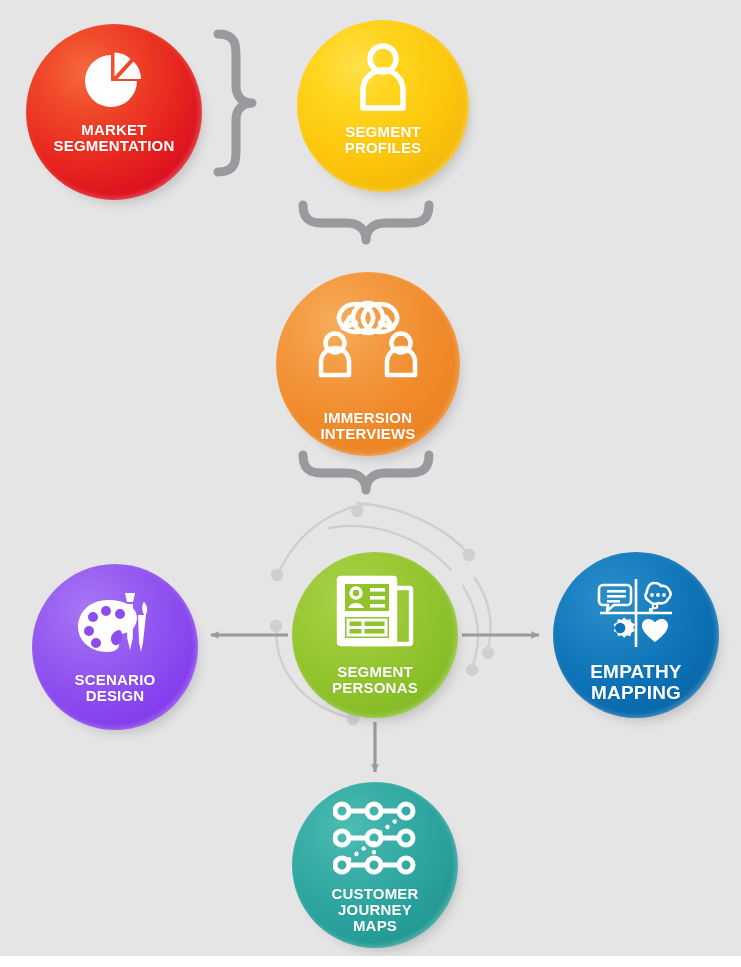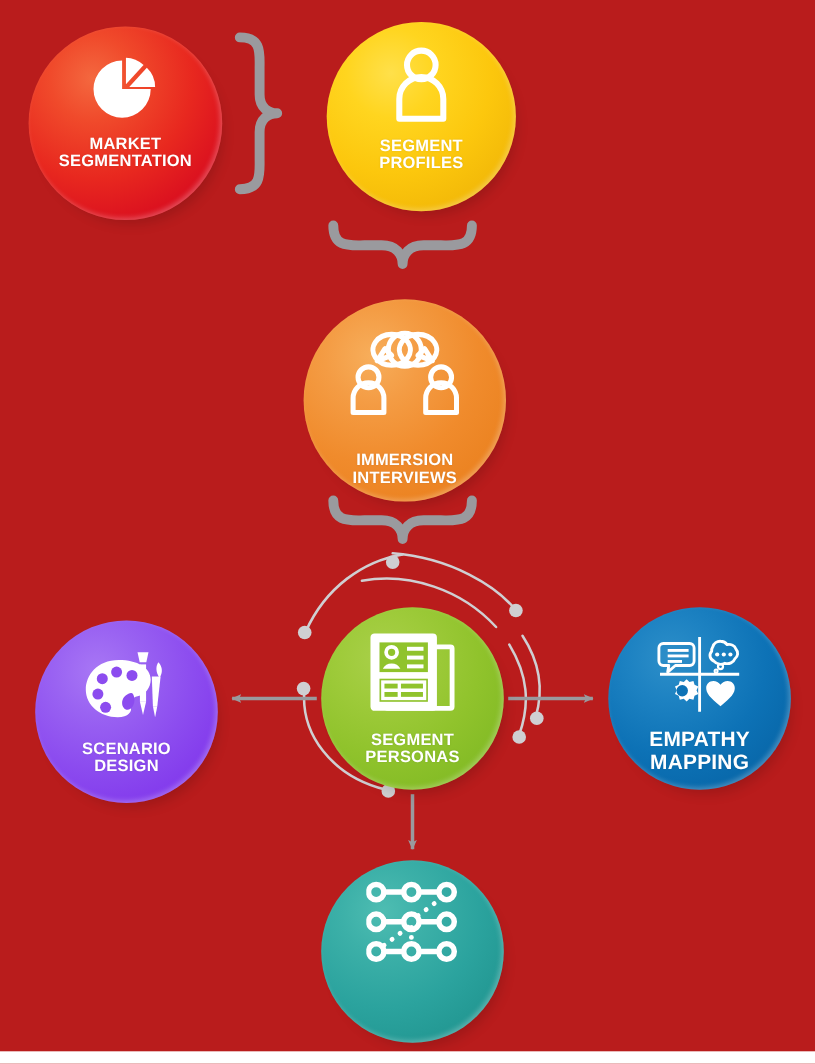--- a/index.html
+++ b/index.html
@@ -9,21 +9,21 @@
     background: #ffffff;
   }
   body {
     font-family: "Liberation Sans", sans-serif;
     -webkit-font-smoothing: antialiased;
   }
   #stage {
     position: relative;
     width: 741px;
     height: 956px;
-    background: #b91c1c;
+    background: #e5e5e5;
     overflow: hidden;
   }
   #svg-layer {
     position: absolute;
     left: 0;
     top: 0;
     width: 741px;
     height: 967px;
   }
   .node {
@@ -341,15 +341,18 @@
           <circle cx="73" cy="11" r="7"></circle>
           <circle cx="9" cy="38" r="7"></circle>
           <circle cx="41" cy="38" r="7"></circle>
           <circle cx="73" cy="38" r="7"></circle>
           <circle cx="9" cy="65" r="7"></circle>
           <circle cx="41" cy="65" r="7"></circle>
           <circle cx="73" cy="65" r="7"></circle>
         </g>
       </svg>
     </span>
+    <span class="node-label">CUSTOMER
+JOURNEY
+MAPS</span>
   </div>
 
 </div>
 
 </body></html>

